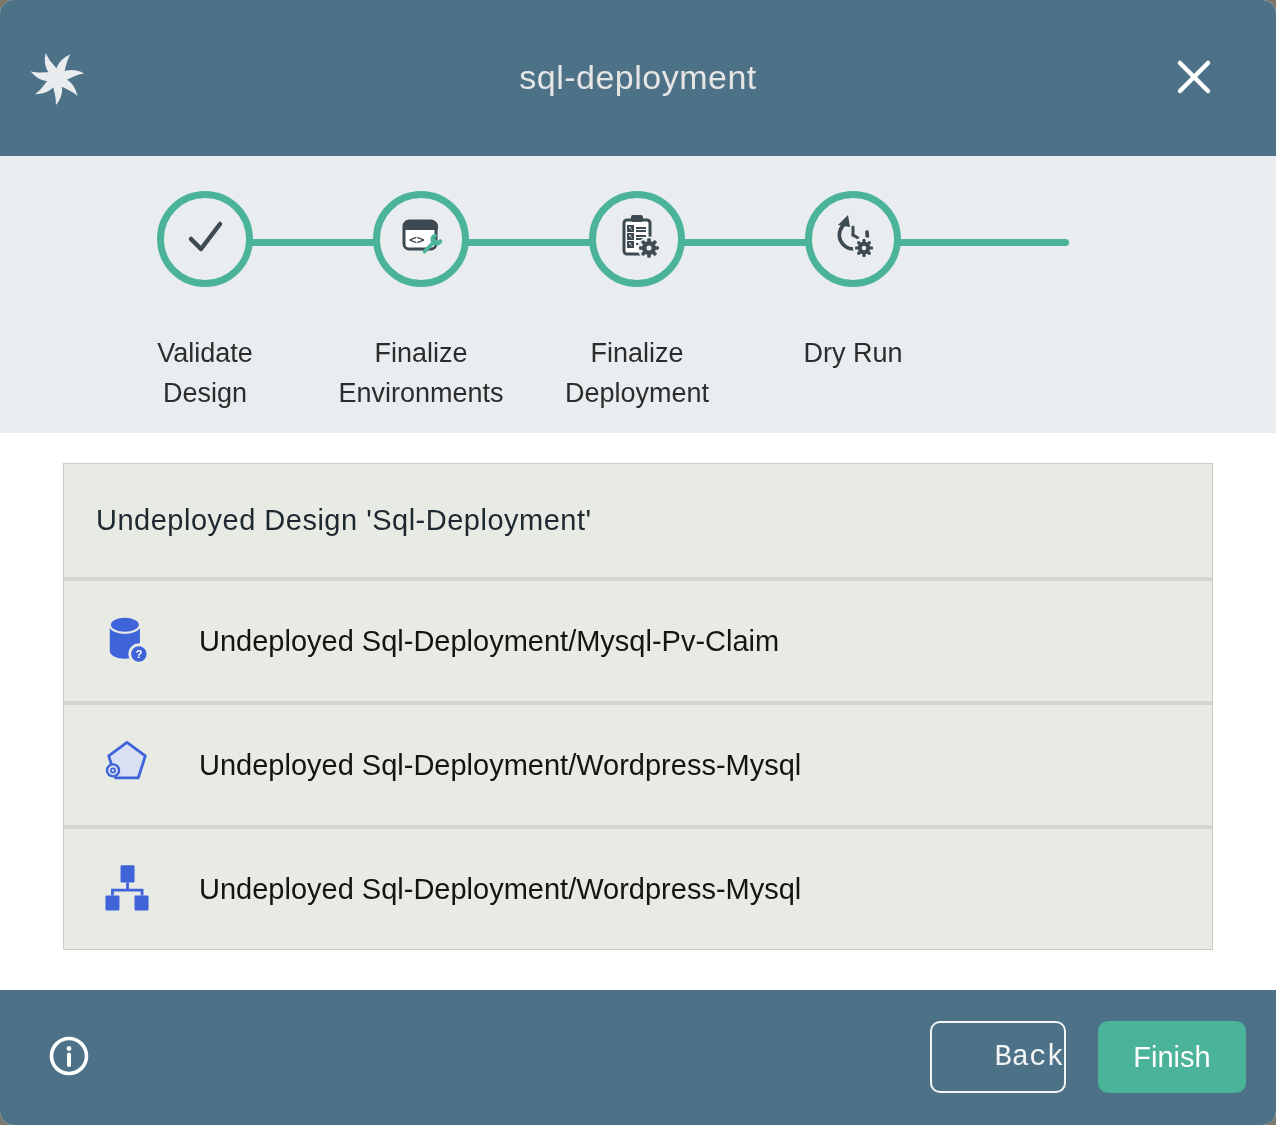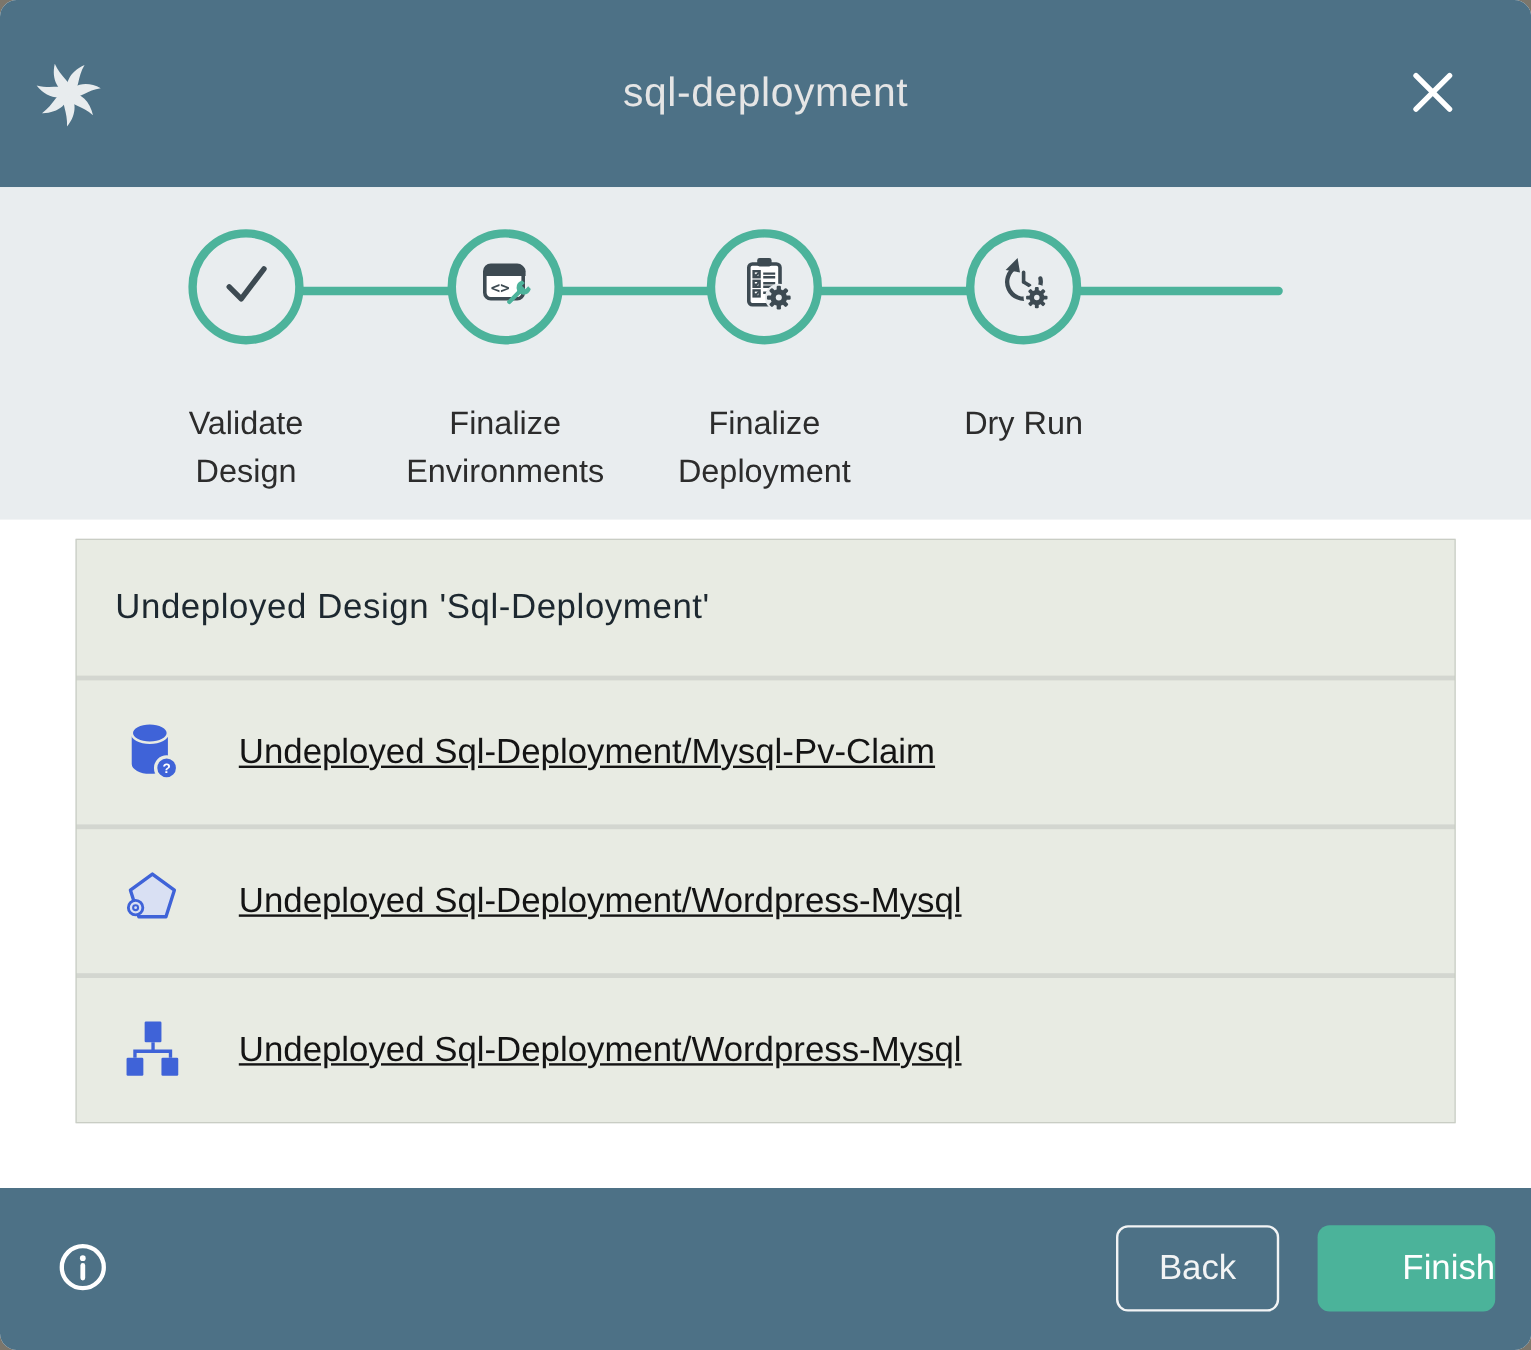--- a/index.html
+++ b/index.html
@@ -87,21 +87,21 @@
     width:182px;
     text-align:center;
     font-size:27px;line-height:1.47;
     color:#2c2c2c;
   }
 
   
   .content{
     height:557px;
     background:#ffffff;
-    padding:16px 63px 0 63px;
+    padding:30px 63px 0 63px;
     border-radius:29px;
   }
   .status-box{
     width:1150px;
     border:1px solid #c9cdc4;
     background:var(--row-divider);
   }
   .status-header{
     height:113px;
     background:var(--row-bg);
@@ -113,21 +113,21 @@
   .status-row{
     height:120px;
     margin-top:4px;
     background:var(--row-bg);
     display:flex;align-items:center;
     padding-left:35px;
   }
   .row-icon{width:56px;height:58px;flex:0 0 56px;display:flex;align-items:center;justify-content:center;}
   .row-text{
     margin-left:44px;
-    font-size:29px;color:#141414;text-decoration:underline;
+    font-size:29px;color:#141414;
   }
 
   
   .modal-footer{
     position:relative;
     height:135px;
     background:var(--header-bg);
   }
   .info-btn{
     position:absolute;left:47px;top:45px;
@@ -135,32 +135,32 @@
     background:transparent;border:none;cursor:pointer;
     display:flex;align-items:center;justify-content:center;
   }
   .back-btn{
     position:absolute;left:930px;top:31px;
     width:136px;height:72px;
     background:transparent;
     border:2px solid #f2f4f5;
     border-radius:10px;
     color:#f2f4f5;font-size:29px;
-    font-family:Liberation Sans, sans-serif;
+    font-family:Liberation Mono, monospace;
     cursor:pointer;
+    text-align:right;
   }
   .finish-btn{
     position:absolute;left:1098px;top:31px;
     width:148px;height:72px;
     background:var(--finish-button-bg);
     border:none;border-radius:10px;
     color:#ffffff;font-size:29px;
     font-family:"Liberation Sans", sans-serif;
     cursor:pointer;
-    text-align:right;
   }
 </style>
 </head>
 <body>
 
 <svg width="0" height="0" style="position:absolute" aria-hidden="true">
   <defs>
     <g id="gear">
       <g fill="#3d4a52">
         <rect x="-1.7" y="-9.4" width="3.4" height="18.8" rx="1"></rect>

